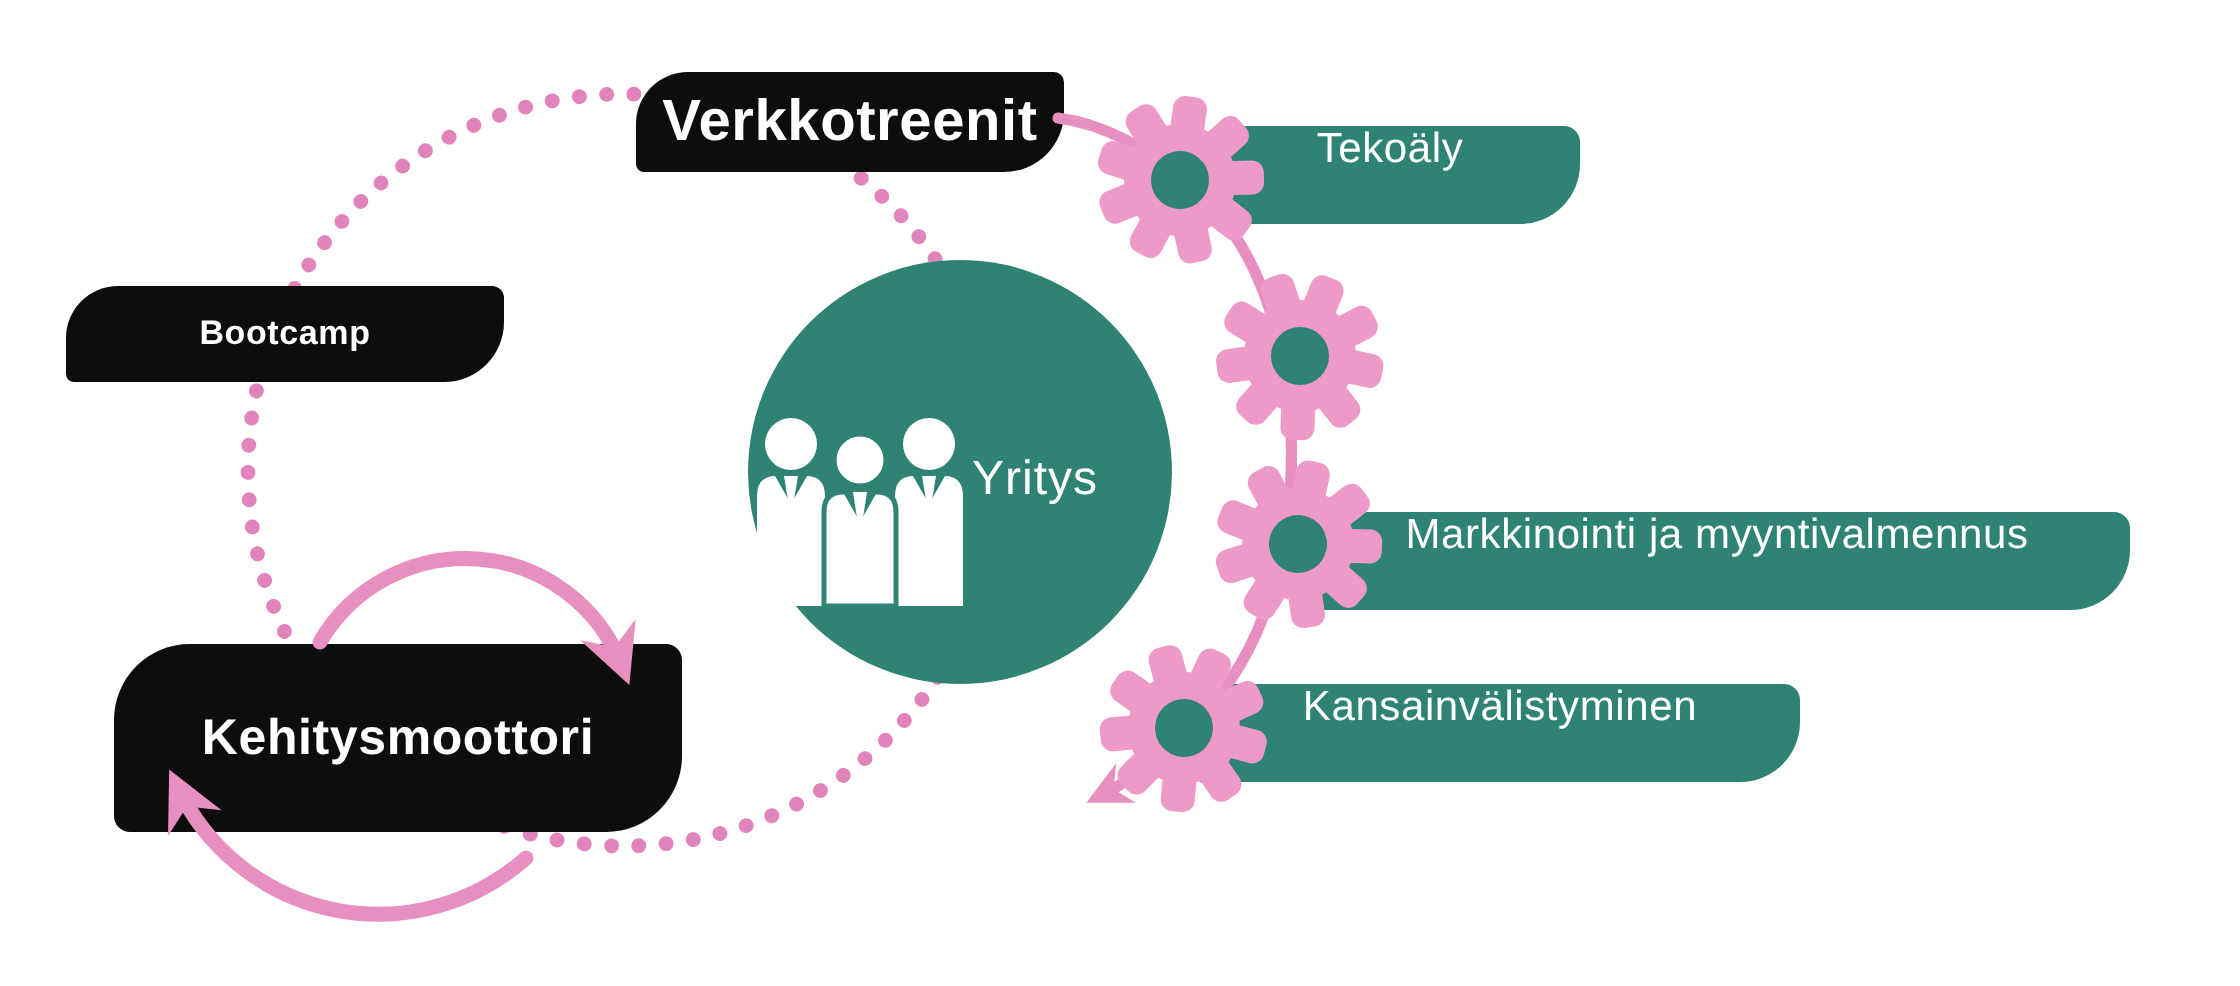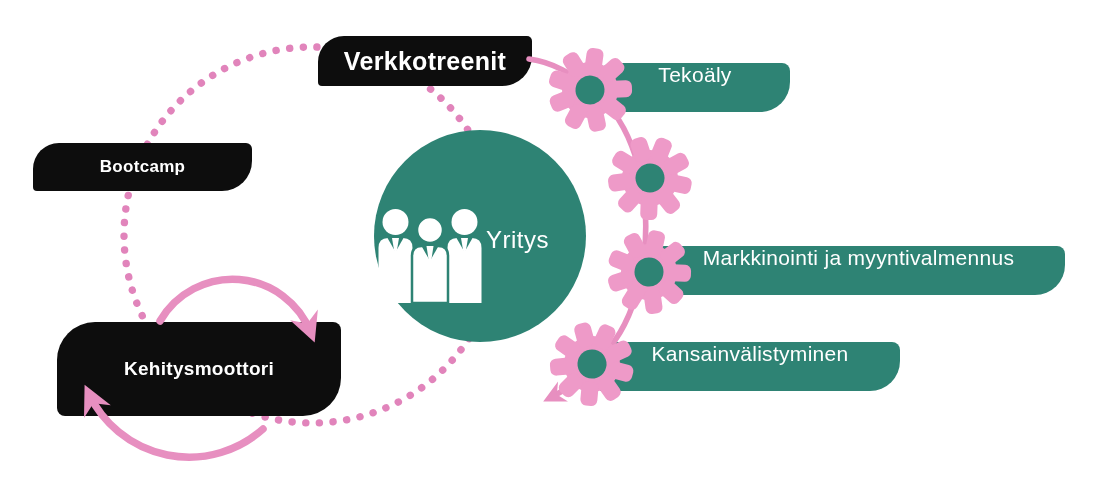--- a/index.html
+++ b/index.html
@@ -11,34 +11,34 @@
     position:relative; width:1120px; height:493px; overflow:hidden;
     font-family:"Liberation Sans", sans-serif; background:#ffffff;
   }
   svg.layer{position:absolute; left:0; top:0; pointer-events:none;}
   .tag{
     position:absolute; background:var(--black); color:var(--text);
     display:flex; align-items:center; justify-content:center;
     font-weight:700; letter-spacing:.3px; text-align:center; z-index:2;
   }
   .tag-verkkotreenit{left:318px; top:36px; width:214px; height:50px;
-    font-size:25px; border-radius:26px 5px 30px 4px;}
+    font-size:29px; border-radius:26px 5px 30px 4px;}
   .tag-bootcamp{left:33px; top:143px; width:219px; height:48px;
     font-size:17px; border-radius:26px 6px 30px 4px;}
   .tag-kehitysmoottori{left:57px; top:322px; width:284px; height:94px;
-    font-size:19px; line-height:1.28; border-radius:38px 8px 38px 8px; flex-direction:column;}
+    font-size:25px; line-height:1.28; border-radius:38px 8px 38px 8px; flex-direction:column;}
   .bar{
     position:absolute; height:49px; background:var(--teal); color:var(--text);
     display:flex; justify-content:center;
     font-size:21px; font-weight:500; letter-spacing:.3px;
     border-radius:12px 8px 30px 0; z-index:2;
   }
   .bar-1{left:600px; top:63px;  width:190px;}
   .bar-2{left:656px; top:153px; width:342px;}
-  .bar-3{left:652px; top:246px; width:413px;}
+  .bar-3{left:652px; top:256px; width:413px;}
   .bar-4{left:600px; top:342px; width:300px;}
   .center-circle{
     position:absolute; left:374px; top:130px; width:212px; height:212px;
     background:var(--teal); border-radius:50%; z-index:2;
     display:flex; flex-direction:row; align-items:center;
   }
   .center-circle .people{margin-top:38px;}
   .center-label{color:var(--text); font-size:24px; font-weight:500;
     letter-spacing:.5px; margin-top:8px;}
   .lo{z-index:1;} .hi{z-index:3;}

